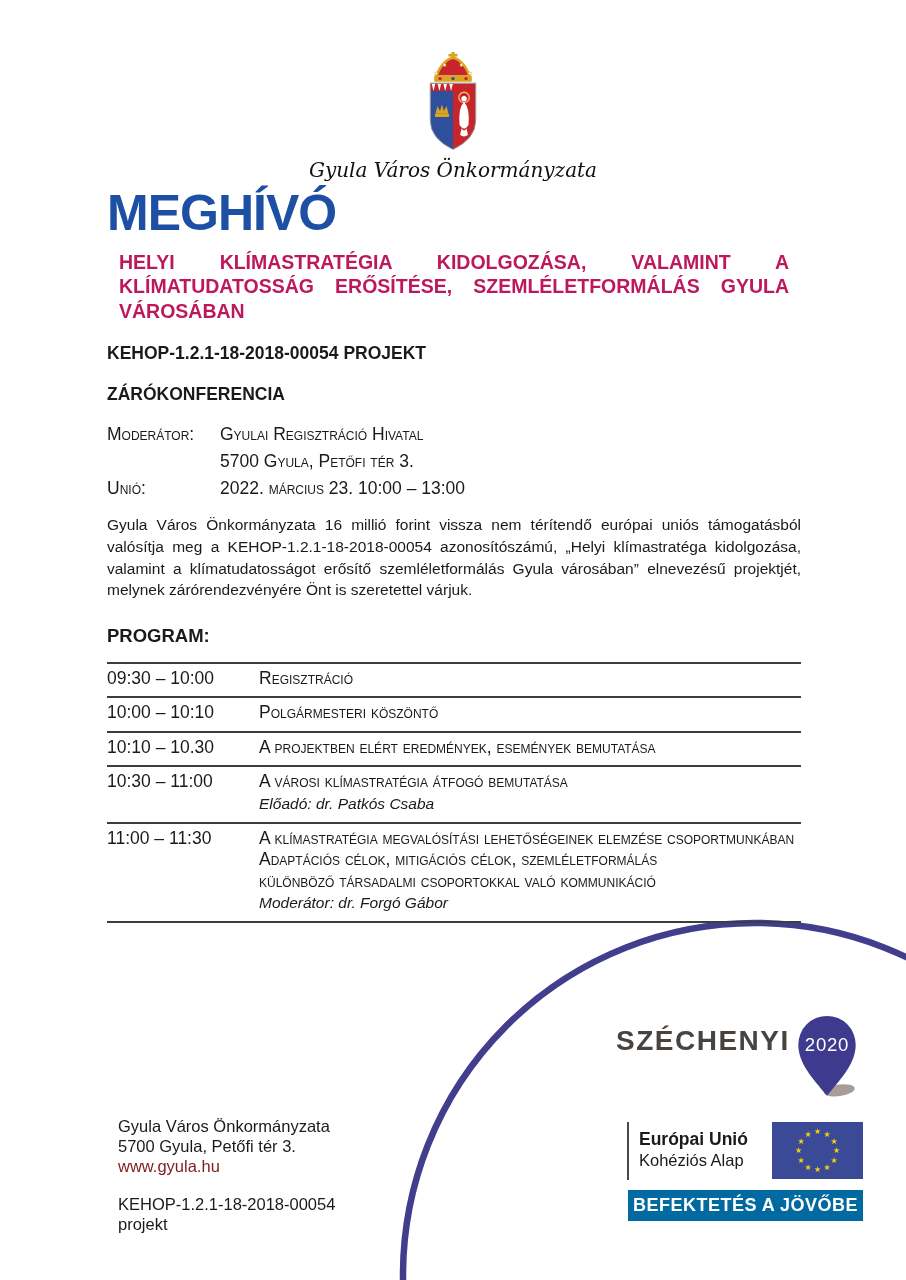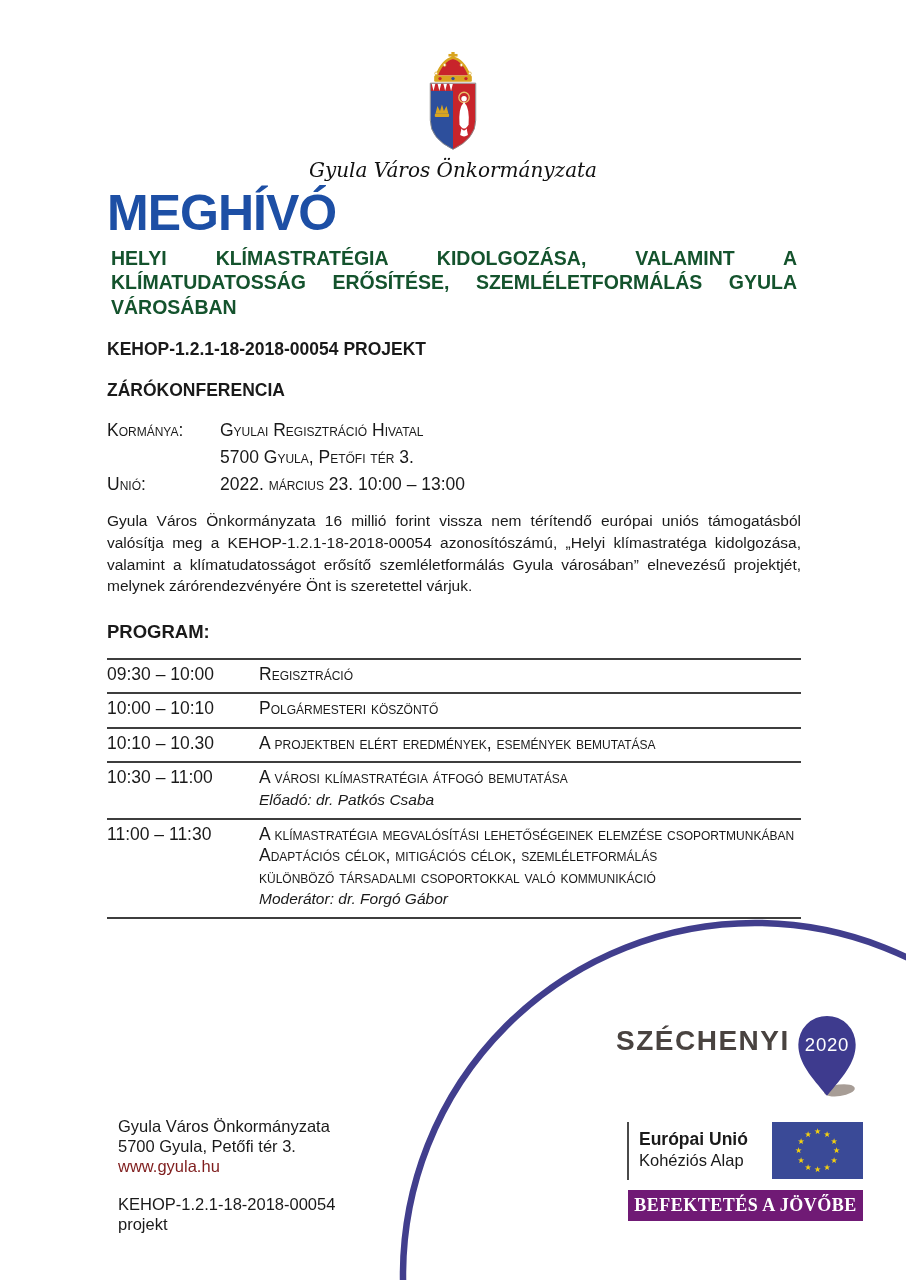--- a/index.html
+++ b/index.html
@@ -15,22 +15,22 @@
     margin-top:6px; font-family:"DejaVu Serif", serif; font-style:italic;
     font-size:20px; color:#111;
   }
   
   .main{position:absolute; left:107px; top:188px; width:694px; z-index:2;}
   .title{
     font-size:50px; font-weight:bold; letter-spacing:-1px; line-height:1.0;
     color:#1d4fa5; margin:0 0 8px 0;
   }
   .subtitle{
-    font-size:19.5px; font-weight:bold; line-height:1.25; margin:4px;
-    text-align:justify; text-align-last:left; color:#14532d;
+    font-size:19.5px; font-weight:bold; line-height:1.25; margin:12px;
+    text-align:justify; text-align-last:left; color:#be185d;
   }
   .projcode{font-size:17.5px; font-weight:bold; margin:20px 0 0 0;}
   .eventtype{font-size:17.5px; font-weight:bold; margin:20px 0 0 0;}
   .details{margin-top:16px;}
   .drow{display:flex; line-height:27px;}
   .dlabel{width:113px; font-size:17.5px; font-variant:small-caps;}
   .dvalue{font-size:17.5px; font-variant:small-caps;}
   .desc{
     font-size:15.5px; line-height:1.4; margin:12px 0 0 0;
     text-align:justify; text-align-last:left;
@@ -125,21 +125,21 @@
   </div>
 
   <div class="main">
     <h1 class="title" style="color: rgb(29, 79, 165);">MEGHÍVÓ</h1>
     <h2 class="subtitle">HELYI KLÍMASTRATÉGIA KIDOLGOZÁSA, VALAMINT A KLÍMATUDATOSSÁG ERŐSÍTÉSE, SZEMLÉLETFORMÁLÁS GYULA VÁROSÁBAN</h2>
     <p class="projcode">KEHOP-1.2.1-18-2018-00054 PROJEKT</p>
     <p class="eventtype">ZÁRÓKONFERENCIA</p>
 
     <div class="details">
         <div class="drow">
-          <div class="dlabel">Kormánya:</div>
+          <div class="dlabel">Moderátor:</div>
           <div class="dvalue">Gyulai Regisztráció Hivatal</div>
         </div>
         <div class="drow">
           <div class="dlabel"></div>
           <div class="dvalue">5700 Gyula, Petőfi tér 3.</div>
         </div>
         <div class="drow">
           <div class="dlabel">Unió:</div>
           <div class="dvalue">2022. március 23. 10:00 – 13:00</div>
         </div>
@@ -227,15 +227,15 @@
         <text x="55" y="47.5">★</text>
       <text x="45.5" y="50">★</text>
         <text x="36" y="47.5">★</text>
         <text x="29" y="40.5">★</text>
       <text x="26.5" y="31">★</text>
         <text x="29" y="21.5">★</text>
         <text x="36" y="14.5">★</text>
     </g>
   </svg>
 
-  <div class="badge" style="background: #701a75; font-family: Liberation Serif, serif;">BEFEKTETÉS A JÖVŐBE</div>
+  <div class="badge" style="background: #0369a1;">BEFEKTETÉS A JÖVŐBE</div>
 
 </div>
 
 </body></html>

